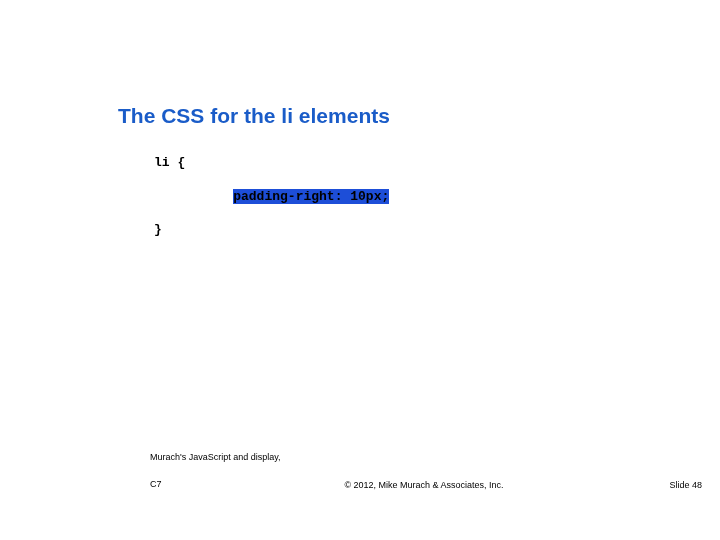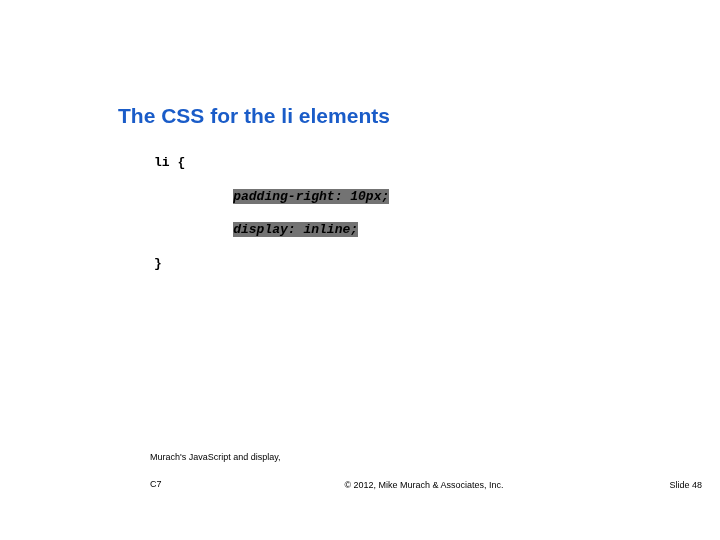--- a/index.html
+++ b/index.html
@@ -29,23 +29,22 @@
       font-family: "Courier New", Courier, monospace;
       font-size: 13px;
       line-height: 1.35;
       font-weight: bold;
       color: #000;
     }
     .code-line {
       white-space: pre;
     }
     .highlight {
-      background-color: #737373;
+      background-color: #1d4ed8;
       display: inline;
-      font-style: italic;
     }
     .footer {
       position: absolute;
       bottom: 34px;
       width: 100%;
       font-size: 9px;
       color: #000;
     }
     .footer-left {
       position: absolute;
@@ -66,21 +65,20 @@
     }
   </style>
 </head>
 <body>
 
 <div class="title">The CSS for the li elements</div>
 
 <div class="code-block">
   <div class="code-line">li {</div>
   <div class="code-line"><span>    </span><span class="highlight">padding-right: 10px;</span></div>
-  <div class="code-line"><span>    </span><span class="highlight">display: inline;</span></div>
   <div class="code-line">}</div>
 </div>
 
 <div class="footer">
   <div class="footer-left">
     <div>Murach's JavaScript and display,</div>
     <div>C7</div>
   </div>
   <div class="footer-center">© 2012, Mike Murach &amp; Associates, Inc.</div>
   <div class="footer-right">Slide 48</div>

